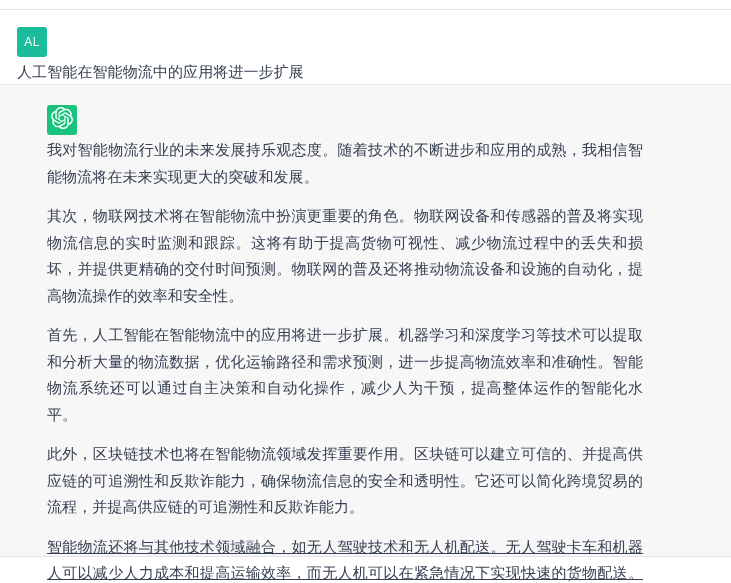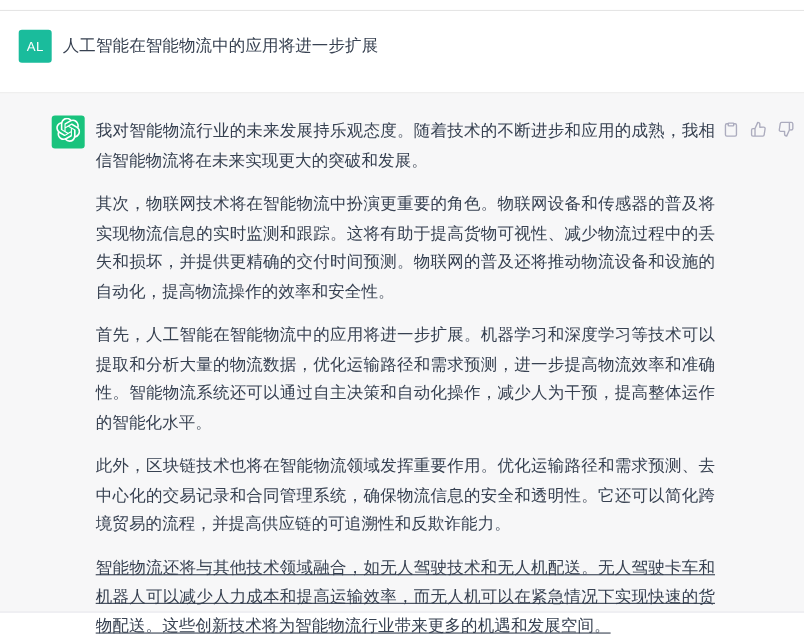--- a/index.html
+++ b/index.html
@@ -10,20 +10,21 @@
     font-family: "Liberation Sans", "DejaVu Sans", sans-serif;
     color: #374151;
   }
   .top-strip { height: 10px; background: #ffffff; border-bottom: 1px solid #e5e5e5; }
   .bottom-strip { height: 25px; background: #ffffff; }
 
   .message-row {
     display: flex;
     align-items: flex-start;
     padding: 0 9px 0 17px;
+    flex-direction: column;
   }
   .message-row.user {
     background: #ffffff;
     border-bottom: 1px solid #e5e5e5;
     height: 75px;
     padding-top: 17px;
   }
   .message-row.assistant {
     background: #f7f7f8;
     border-bottom: 1px solid #e3e3e8;
@@ -90,21 +91,21 @@
     <span>
       <svg width="22" height="22" viewBox="0 0 24 24" fill="#ffffff" xmlns="http://www.w3.org/2000/svg">
         <path d="M22.2819 9.8211a5.9847 5.9847 0 0 0-.5157-4.9108 6.0462 6.0462 0 0 0-6.5098-2.9A6.0651 6.0651 0 0 0 4.9807 4.1818a5.9847 5.9847 0 0 0-3.9977 2.9 6.0462 6.0462 0 0 0 .7427 7.0966 5.98 5.98 0 0 0 .511 4.9107 6.051 6.051 0 0 0 6.5146 2.9001A5.9847 5.9847 0 0 0 13.2599 24a6.0557 6.0557 0 0 0 5.7718-4.2058 5.9894 5.9894 0 0 0 3.9977-2.9001 6.0557 6.0557 0 0 0-.7475-7.073zm-9.022 12.6081a4.4755 4.4755 0 0 1-2.8764-1.0408l.1419-.0804 4.7783-2.7582a.7948.7948 0 0 0 .3927-.6813v-6.7369l2.02 1.1686a.071.071 0 0 1 .038.052v5.5826a4.504 4.504 0 0 1-4.4945 4.4944zm-9.6607-4.1254a4.4708 4.4708 0 0 1-.5346-3.0137l.142.0852 4.783 2.7582a.7712.7712 0 0 0 .7806 0l5.8428-3.3685v2.3324a.0804.0804 0 0 1-.0332.0615L9.74 19.9502a4.4992 4.4992 0 0 1-6.1408-1.6464zM2.3408 7.8956a4.485 4.485 0 0 1 2.3655-1.9728V11.6a.7664.7664 0 0 0 .3879.6765l5.8144 3.3543-2.0201 1.1685a.0757.0757 0 0 1-.071 0l-4.8303-2.7865A4.504 4.504 0 0 1 2.3408 7.8956zm16.5963 3.8558L13.1038 8.364 15.1192 7.2a.0757.0757 0 0 1 .071 0l4.8303 2.7913a4.4944 4.4944 0 0 1-.6765 8.1042v-5.6772a.79.79 0 0 0-.407-.667zm2.0107-3.0231l-.142-.0852-4.7735-2.7818a.7759.7759 0 0 0-.7854 0L9.409 9.2297V6.8974a.0662.0662 0 0 1 .0284-.0615l4.8303-2.7866a4.4992 4.4992 0 0 1 6.6802 4.66zM8.3065 12.863l-2.02-1.1638a.0804.0804 0 0 1-.038-.0567V6.0742a4.4992 4.4992 0 0 1 7.3757-3.4537l-.142.0805L8.704 5.459a.7948.7948 0 0 0-.3927.6813zm1.0976-2.3654l2.602-1.4998 2.6069 1.4998v2.9994l-2.5974 1.4997-2.6067-1.4997z"></path>
       </svg>
     </span>
   </div>
   <div class="msg-text">
       <p>我对智能物流行业的未来发展持乐观态度。随着技术的不断进步和应用的成熟，我相信智能物流将在未来实现更大的突破和发展。</p>
       <p>其次，物联网技术将在智能物流中扮演更重要的角色。物联网设备和传感器的普及将实现物流信息的实时监测和跟踪。这将有助于提高货物可视性、减少物流过程中的丢失和损坏，并提供更精确的交付时间预测。物联网的普及还将推动物流设备和设施的自动化，提高物流操作的效率和安全性。</p>
       <p>首先，人工智能在智能物流中的应用将进一步扩展。机器学习和深度学习等技术可以提取和分析大量的物流数据，优化运输路径和需求预测，进一步提高物流效率和准确性。智能物流系统还可以通过自主决策和自动化操作，减少人为干预，提高整体运作的智能化水平。</p>
-      <p>此外，区块链技术也将在智能物流领域发挥重要作用。优化运输路径和需求预测、去中心化的交易记录和合同管理系统，确保物流信息的安全和透明性。它还可以简化跨境贸易的流程，并提高供应链的可追溯性和反欺诈能力。</p>
+      <p>此外，区块链技术也将在智能物流领域发挥重要作用。区块链可以建立可信的、并提高供应链的可追溯性和反欺诈能力，确保物流信息的安全和透明性。它还可以简化跨境贸易的流程，并提高供应链的可追溯性和反欺诈能力。</p>
       <p>智能物流还将与其他技术领域融合，如无人驾驶技术和无人机配送。无人驾驶卡车和机器人可以减少人力成本和提高运输效率，而无人机可以在紧急情况下实现快速的货物配送。这些创新技术将为智能物流行业带来更多的机遇和发展空间。</p>
     </div>
   <div class="actions">
     <button class="action-btn" title="">
       <span>
         <svg width="15" height="15" viewBox="0 0 24 24" fill="none" stroke="currentColor" stroke-width="2" stroke-linecap="round" stroke-linejoin="round">
           <rect x="8" y="3" width="8" height="4" rx="1"></rect>
           <path d="M16 4h2a2 2 0 0 1 2 2v14a2 2 0 0 1-2 2H6a2 2 0 0 1-2-2V6a2 2 0 0 1 2-2h2"></path>
         </svg>
       </span>

